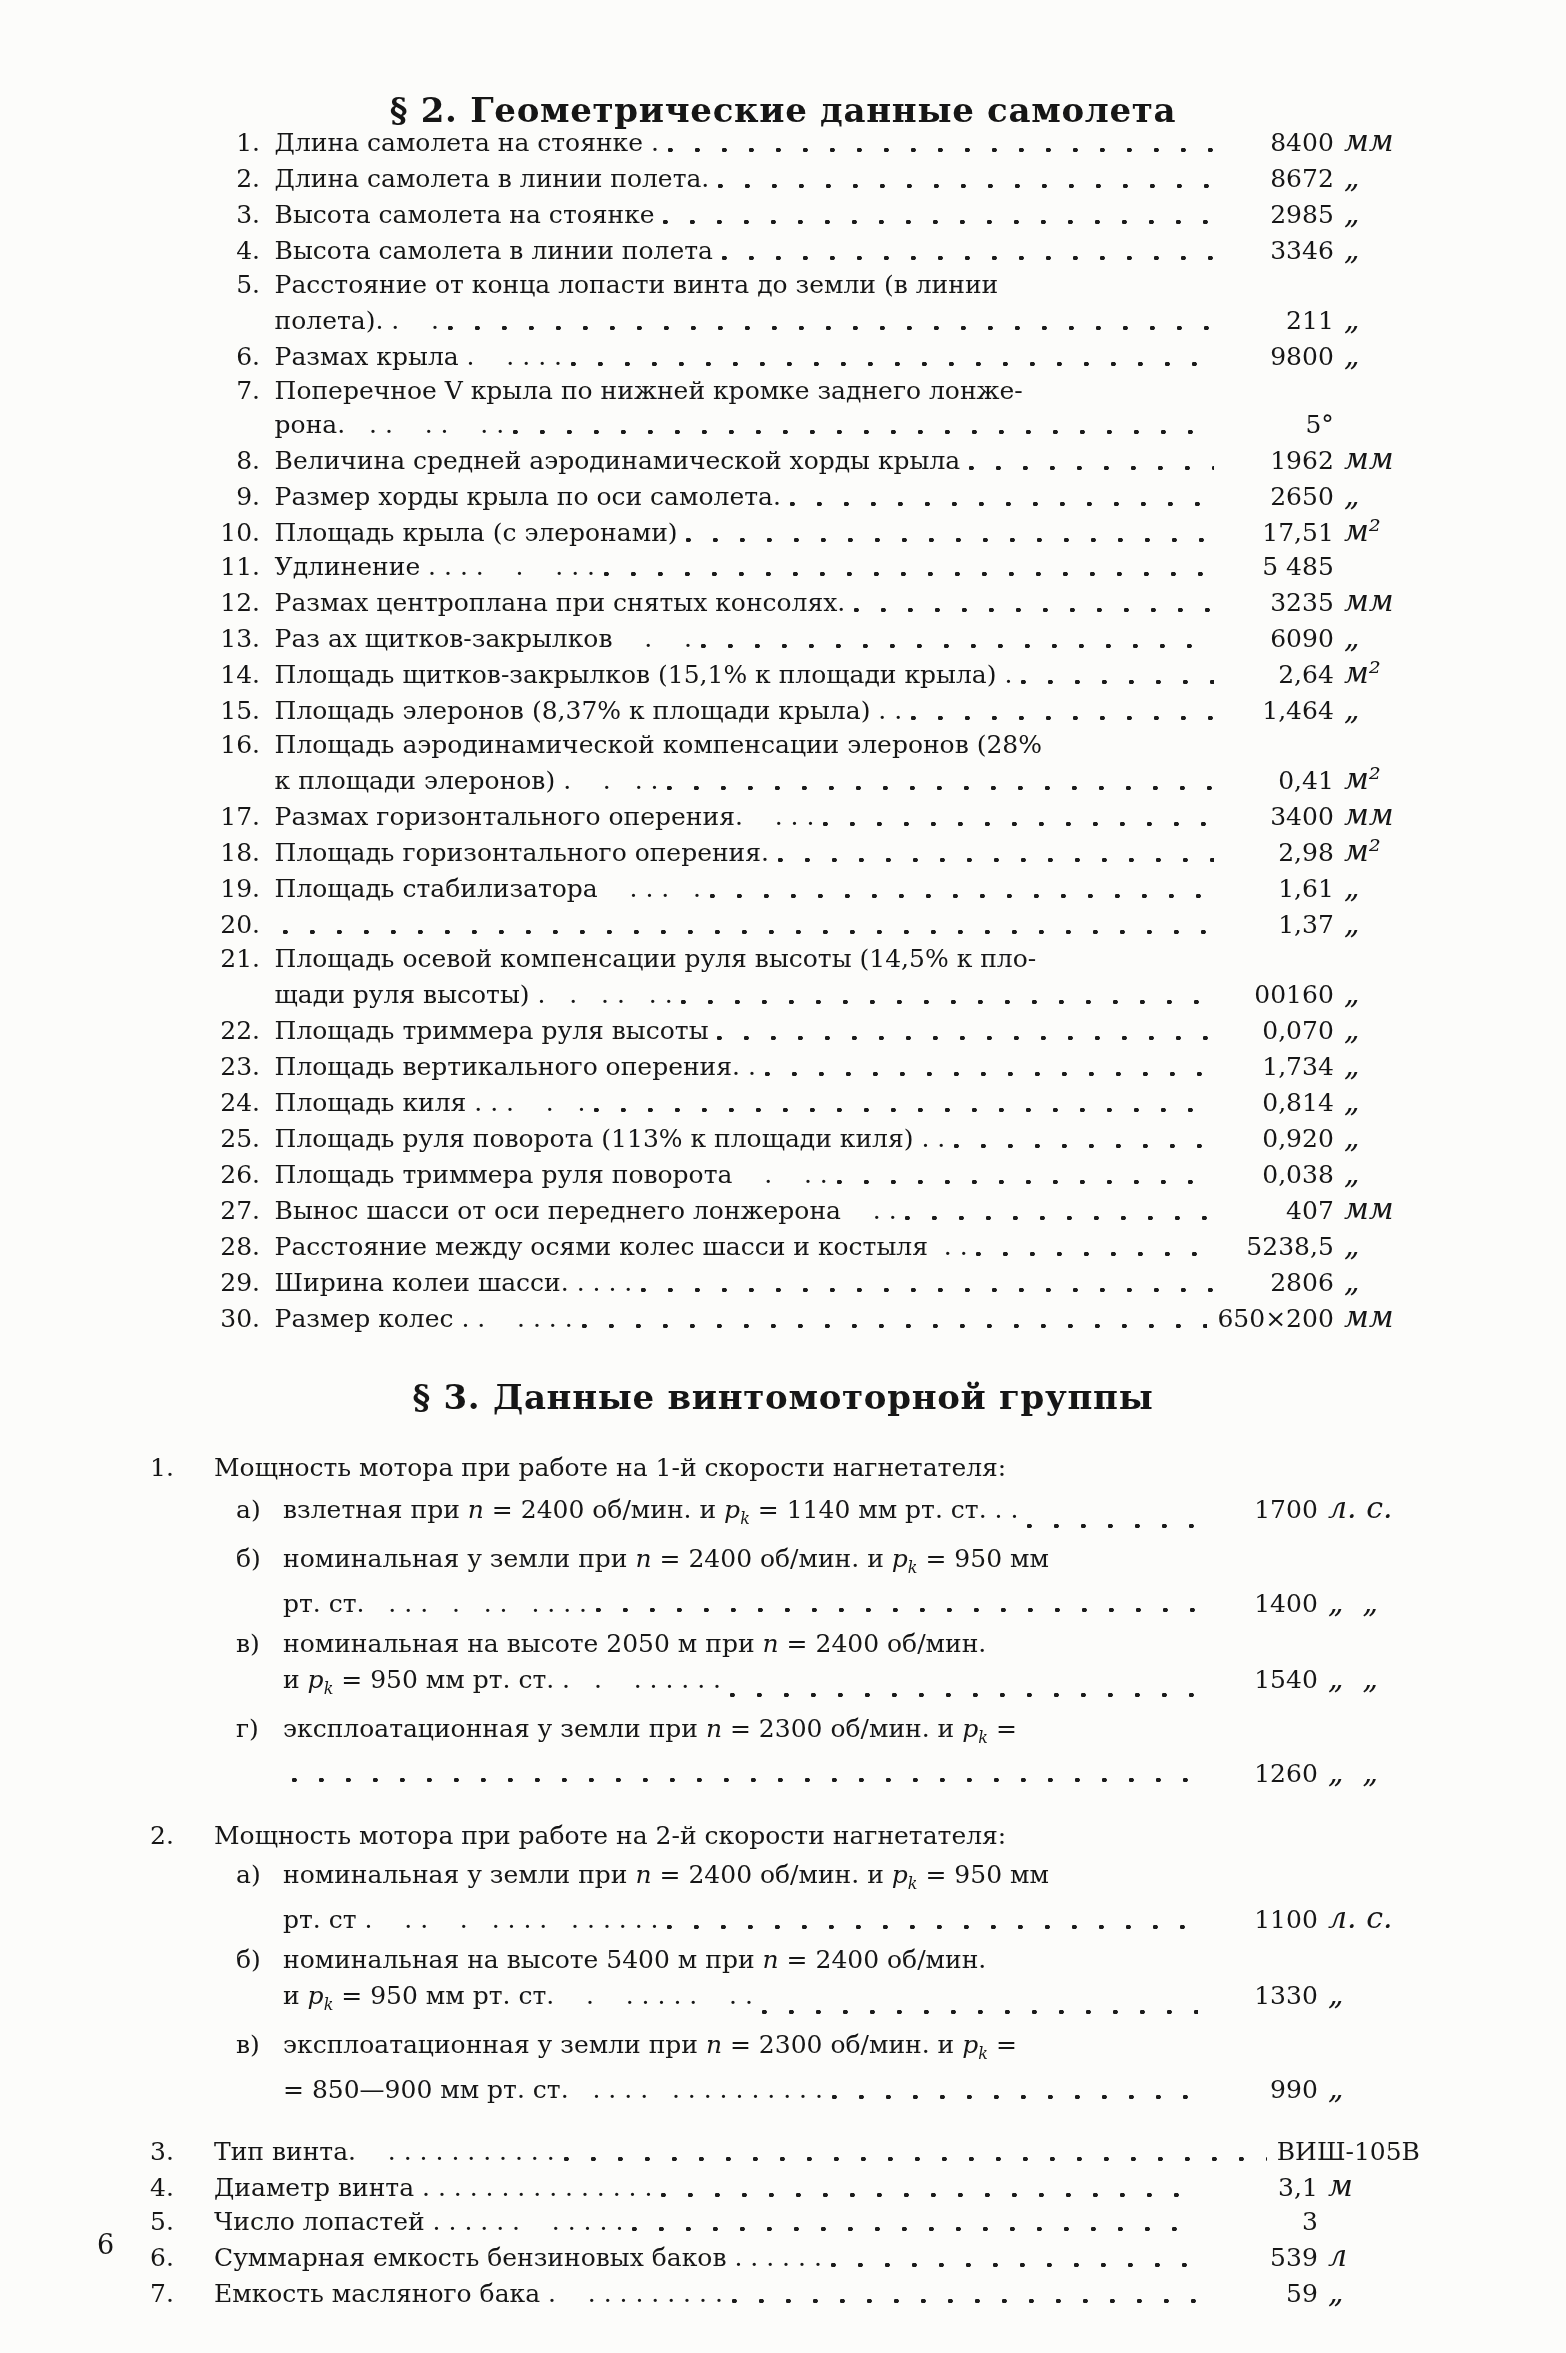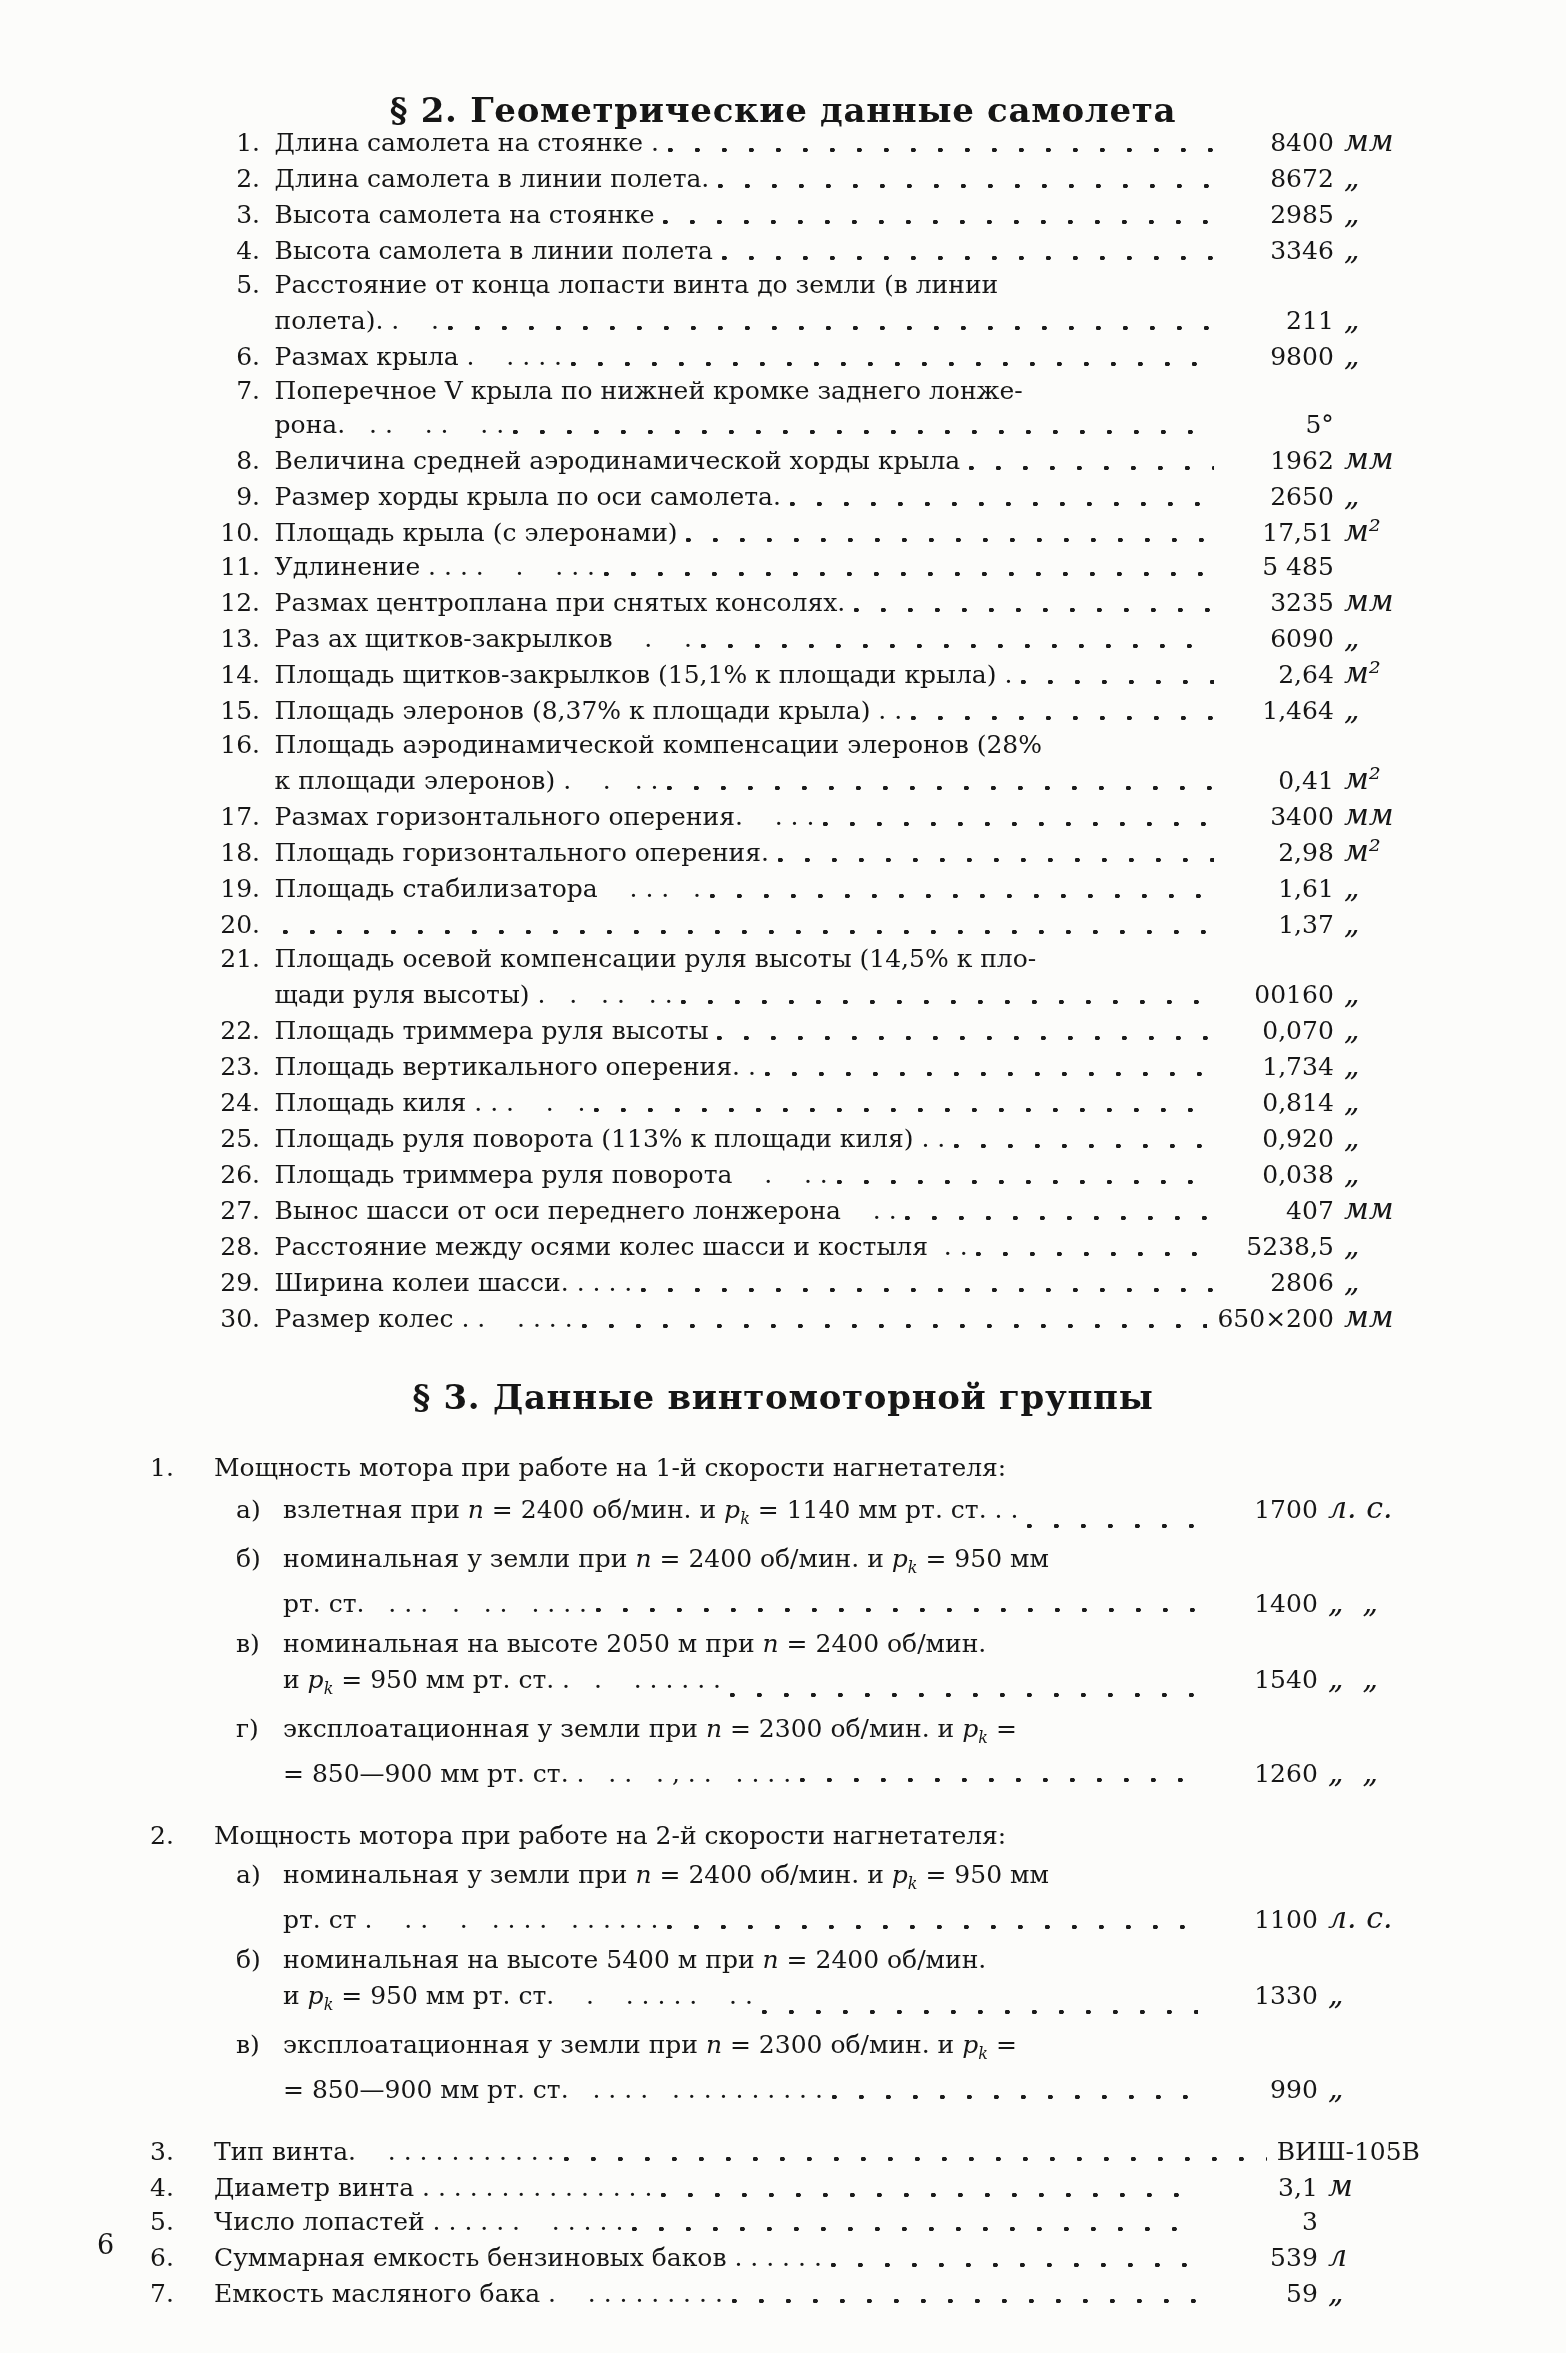--- a/index.html
+++ b/index.html
@@ -325,21 +325,20 @@
         <span class="leader"></span>
         <span class="val">1540</span>
         <span class="unit">„  „</span>
       </div>
       <div class="row sub first">
         <span class="num">г)</span>
         <span class="txt grow">эксплоатационная у земли при <i>n</i> = 2300 об/мин. и <i>p</i><sub>k</sub> =</span>
       </div>
       <div class="row sub">
         <span class="num"></span>
-        <span class="txt">= 850—900 мм рт. ст. .   . .   . , . .   . . . .</span>
         <span class="leader"></span>
         <span class="val">1260</span>
         <span class="unit">„  „</span>
       </div>
       <div class="row main gap-lg">
         <span class="num">2.</span>
         <span class="txt grow">Мощность мотора при работе на 2-й скорости нагнетателя:</span>
       </div>
       <div class="row sub first">
         <span class="num">а)</span>

